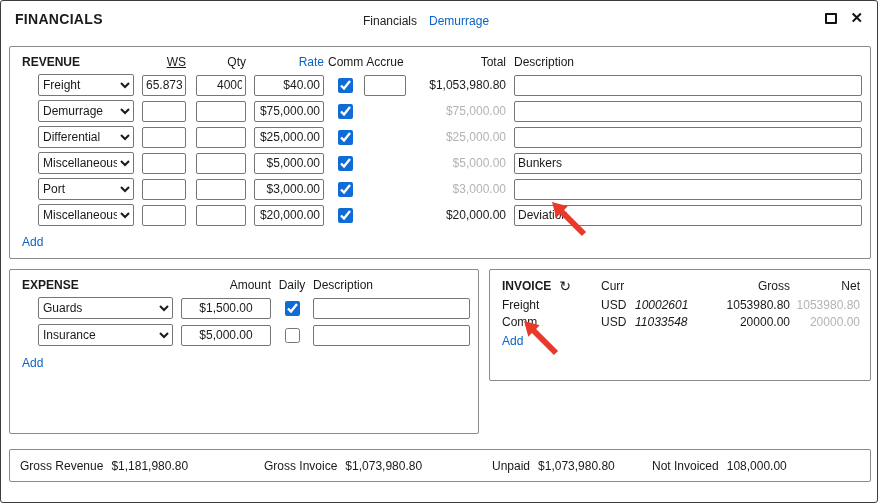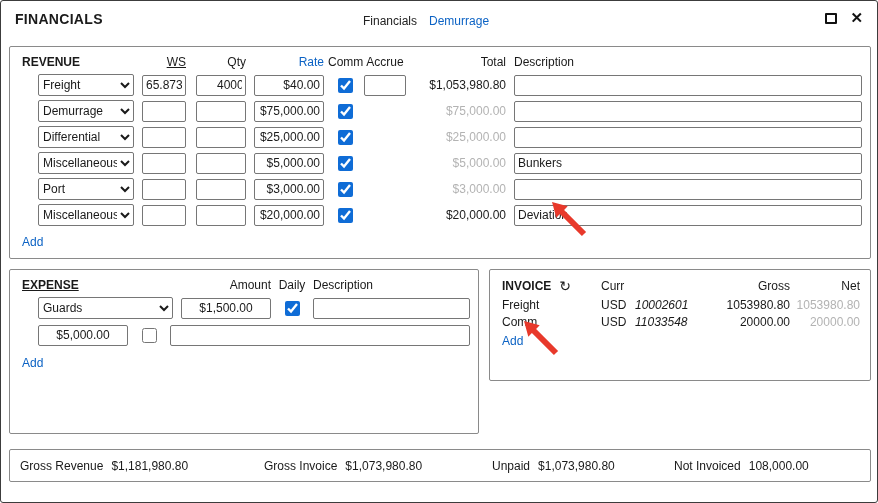--- a/index.html
+++ b/index.html
@@ -46,21 +46,21 @@
   input.c-qty{width:50px;margin-right:8px;padding-left:20px;}
   input.c-rate{width:70px;margin-right:4px;text-align:right;}
   .c-comm{width:34px;display:flex;justify-content:center;align-items:center;}
   input.c-accrue,span.c-accrue{width:42px;margin-left:2px;height:21px;display:inline-block;}
   span.c-total{width:98px;text-align:right;margin-left:2px;}
   input.c-desc{flex:1;margin-left:8px;min-width:0;}
 
   
   .expense-box{left:8px;top:268px;width:470px;height:165px;padding:7px 8px 7px 12px;}
   .exp-header{display:flex;align-items:center;height:16px;margin-bottom:3px;}
-  .eh-title{width:159px;font-weight:bold;text-decoration:underline;}
+  .eh-title{width:159px;font-weight:bold;}
   .eh-amount{width:90px;text-align:right;}
   .eh-daily{width:30px;text-align:center;margin-left:6px;}
   .eh-desc{flex:1;margin-left:6px;}
   .exp-row{display:flex;align-items:center;height:24px;margin:0 0 3px 16px;}
   .e-type{width:135px;margin-right:8px;}
   input.e-amount{width:90px;text-align:center;}
   .e-daily{width:30px;display:flex;justify-content:center;align-items:center;margin-left:6px;}
   input.e-desc{flex:1;margin-left:6px;min-width:0;}
 
   
@@ -73,21 +73,21 @@
   .iv-num{width:72px;font-style:italic;}
   .iv-gross{flex:1;text-align:right;}
   .iv-net{width:68px;text-align:right;margin-left:2px;}
   .inv-row{display:flex;align-items:center;height:16px;margin-bottom:1px;}
   .invoice-box .add-link{margin-top:3px;}
 
   
   .summary-box{left:8px;top:448px;width:862px;height:33px;}
   .sum-item{position:absolute;top:9px;white-space:nowrap;}
   .sum-item .val{margin-left:8px;}
-  .sum-1{left:10px;} .sum-2{left:254px;} .sum-3{left:482px;} .sum-4{left:664px;}
+  .sum-1{left:10px;} .sum-2{left:254px;} .sum-3{left:482px;} .sum-4{left:642px;}
 
   
   .annot{position:absolute;width:40px;height:40px;pointer-events:none;}
   .arrow-shape{fill:var(--arrow);}
   .annot-1{left:549px;top:199px;}
   .annot-2{left:521px;top:318px;}
 </style>
 </head>
 <body>
 
@@ -208,20 +208,21 @@
     <div class="exp-row">
       <span class="e-type"><select><option>Guards</option></select></span>
       <input class="e-amount" type="text" value="$1,500.00" style="">
       <span class="e-daily">
           <input type="checkbox" checked="" style="">
         </span>
       <input class="e-desc" type="text" value="" style="">
     </div>
 
     <div class="exp-row">
+      <span class="e-type"><select><option>Insurance</option></select></span>
       <input class="e-amount" type="text" value="$5,000.00" style="">
       <span class="e-daily">
           <input type="checkbox" style="">
         </span>
       <input class="e-desc" type="text" value="" style="">
     </div>
 
     <span class="add-link">Add</span>
   </div>
 

